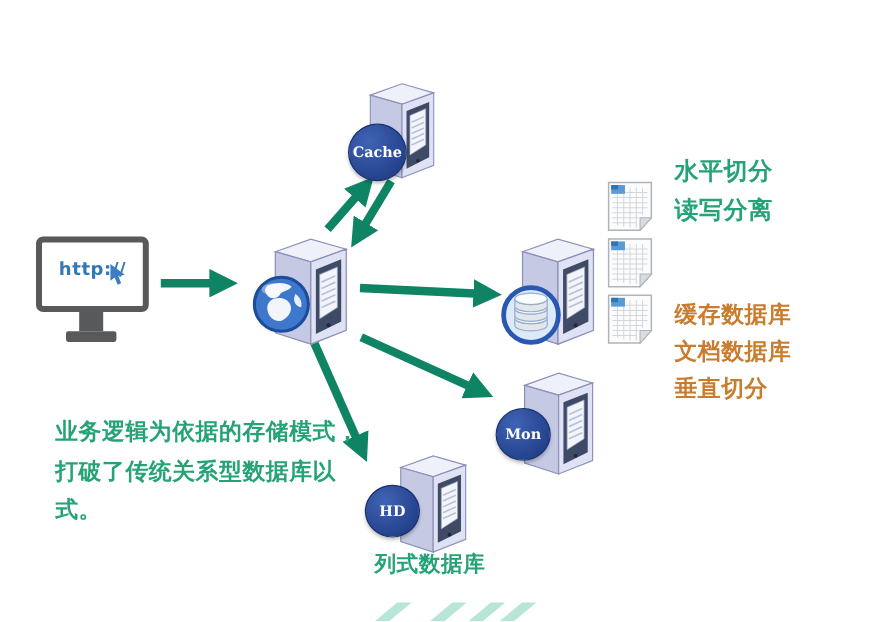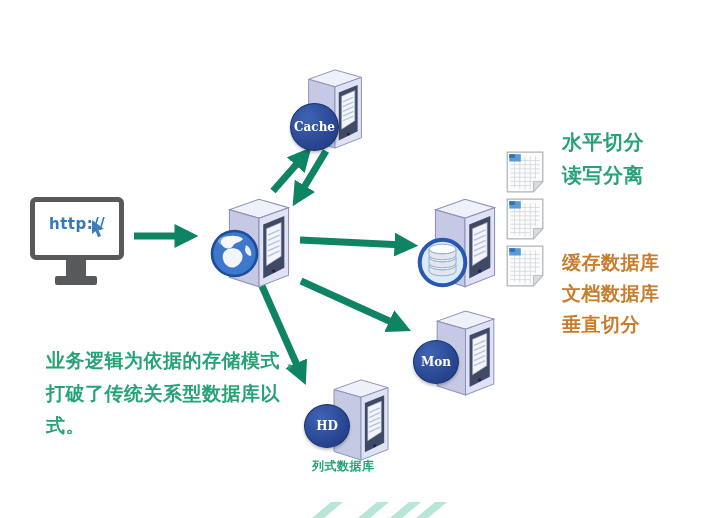--- a/index.html
+++ b/index.html
@@ -173,21 +173,21 @@
     <div>读写分离</div>
   </div>
 
   <div class="txt orange t19 list31" style="left:562px;top:247px;">
     <div>缓存数据库</div>
     <div>文档数据库</div>
     <div>垂直切分</div>
   </div>
 
 
-  <div class="txt green" style="left:312px;top:458px;font-size:12px;letter-spacing:.5px;text-align:center;">列式数据库</div>
+  <div class="txt green" style="left:312px;top:458px;font-size:18px;letter-spacing:.5px;text-align:center;">列式数据库</div>
 
   <div class="txt green para" style="left:46px;top:344px;">
     <div>业务逻辑为依据的存储模式，</div>
     <div>打破了传统关系型数据库以</div>
     <div>式。</div>
   </div>
 
 </div>
 
 </body></html>

